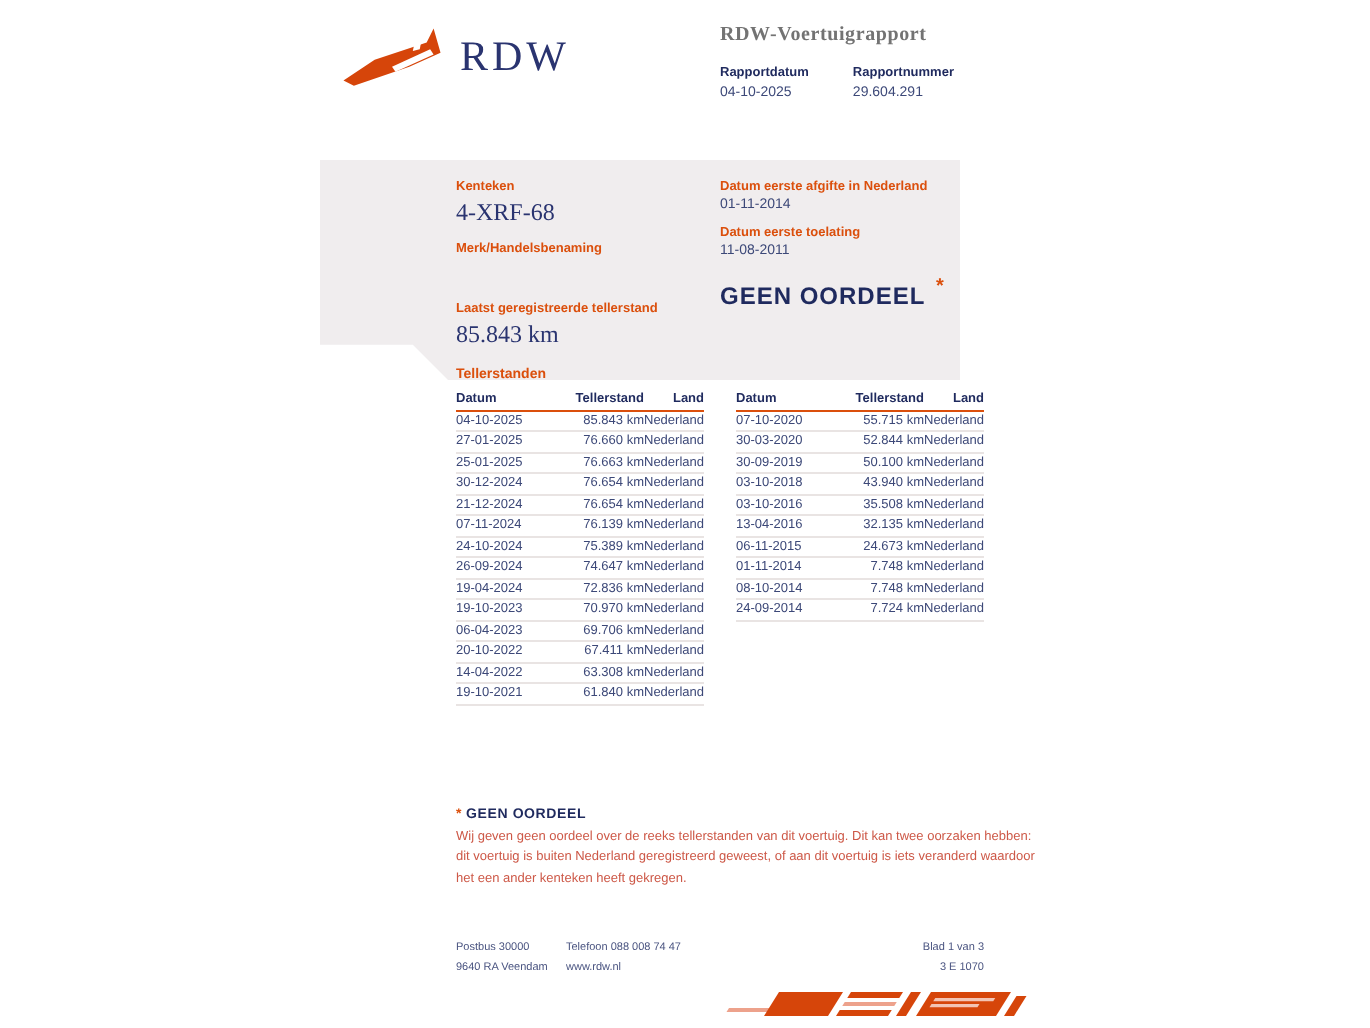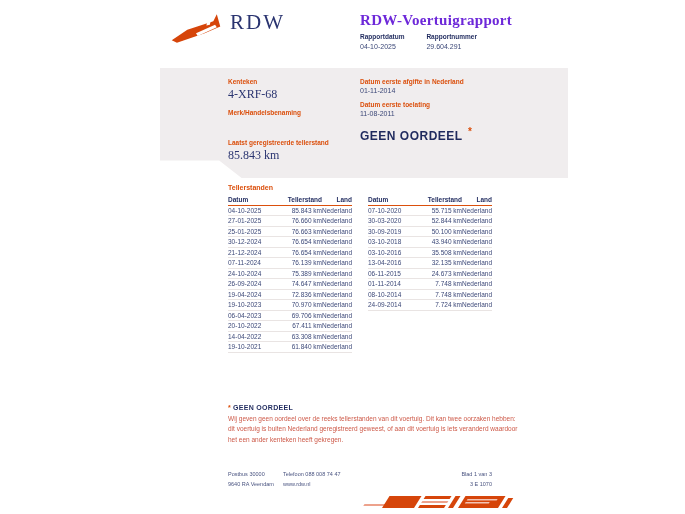--- a/index.html
+++ b/index.html
@@ -3,38 +3,38 @@
 <meta charset="utf-8">
 <style>
   * { margin:0; padding:0; box-sizing:border-box; }
   html,body { background:#ffffff; }
   .page {
     position:relative; width:685px; height:514px; margin:0 auto;
     background:#ffffff; overflow:hidden;
     font-family:"Liberation Sans", sans-serif; color:#2e3a6e;
   }
   
-  .logo { position:absolute; left:170px; top:12px; display:flex; }
+  .logo { position:absolute; left:170px; top:12px; display:flex; align-items:center; }
   .logo svg { width:52px; height:34px; }
   .logo-text {
     font-family:"Liberation Serif", serif; font-size:21px; letter-spacing:2px;
     color:#2a3470; margin-left:8px; margin-top:-2px;
   }
   .report-title {
     position:absolute; left:360px; top:12px;
     font-family:"Liberation Serif", serif; font-weight:bold;
-    font-size:15px; color:#6d28d9; letter-spacing:.3px;
+    font-size:10px; color:#737373; letter-spacing:.3px;
   }
   .report-meta { position:absolute; left:360px; top:33px; display:flex; gap:22px; }
   .meta-label { font-size:6.5px; font-weight:bold; color:#1f2a5e; }
   .meta-value { font-size:7px; color:#3c4878; margin-top:3px; }
 
   
   .panel {
-    position:absolute; left:160px; top:68px; width:408px; height:110px;
+    position:absolute; left:160px; top:80px; width:320px; height:110px;
     background:#f0edee;
     clip-path:polygon(0 0,100% 0,100% 100%,20% 100%,14.5% 84%,0 84%);
     padding-left:44px;
   }
   .panel .col-left  { position:absolute; left:68px;  top:10px; }
   .panel .col-right { position:absolute; left:200px; top:10px; width:118px; }
   .f-label { font-size:6.5px; font-weight:bold; color:#db4f0c; margin-top:7px; }
   .f-label:first-child { margin-top:0; }
   .f-value { font-family:"Liberation Serif", serif; font-size:12px; color:#2a3470; margin-top:2px; }
   .f-value-sm { font-size:7px; color:#3c4878; margin-top:2px; font-family:"Liberation Sans", sans-serif; }

